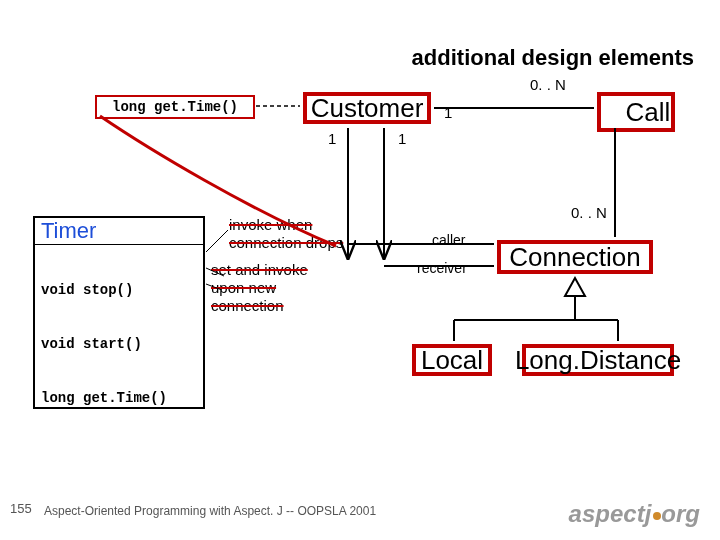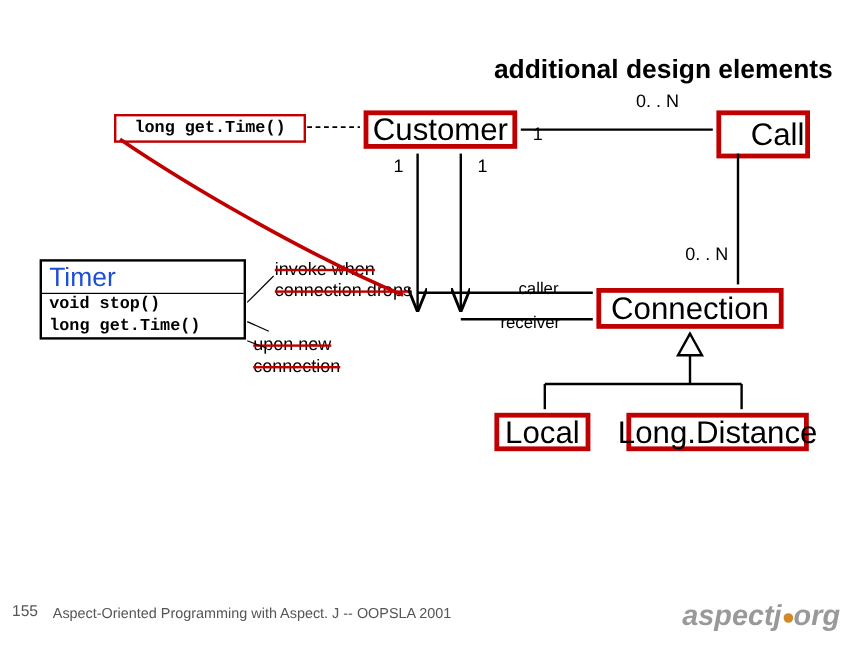--- a/index.html
+++ b/index.html
@@ -12,21 +12,21 @@
 
   .box { position: absolute; border: 4px solid #c00000; background: #fff; font-size: 26px; text-align: center; display: flex; align-items: center; justify-content: center; }
   .box-customer { left: 303px; top: 92px; width: 128px; height: 32px; }
   .box-call     { left: 597px; top: 92px; width: 78px;  height: 40px; padding-left: 24px; }
   .box-connection { left: 497px; top: 240px; width: 156px; height: 34px; }
   .box-local    { left: 412px; top: 344px; width: 80px; height: 32px; }
   .box-long     { left: 522px; top: 344px; width: 152px; height: 32px; }
 
   .timer { position: absolute; left: 33px; top: 216px; width: 172px; border: 2px solid #000; background: #fff; }
   .timer .hdr { font-size: 22px; padding: 0 6px; color: #1d4ed8; border-bottom: 1px solid #000; }
-  .timer .mth { font-family: "Courier New", monospace; font-size: 14px; font-weight: 700; padding: 1px 6px; }
+  .timer .mth { font-family: "Courier New", monospace; font-size: 14px; font-weight: 700; padding: 1px 6px; margin-top: 36px; }
 
   .gettime { position: absolute; left: 95px; top: 95px; width: 160px; border: 2px solid #c00000; background: #fff; font-family: "Courier New", monospace; font-size: 14px; font-weight: 700; text-align: center; padding: 2px 0; }
 
   .lbl { position: absolute; font-size: 15px; color: #000; }
   .lbl-small { font-size: 14px; }
   .strike { text-decoration: line-through; text-decoration-color: #c00000; text-decoration-thickness: 2px; }
 
   .pagenum { position: absolute; left: 10px; bottom: 24px; font-size: 13px; color: #555; }
   .footer  { position: absolute; left: 44px; bottom: 22px; font-size: 12px; color: #555; }
   .logo    { position: absolute; right: 20px; bottom: 12px; font-size: 24px; font-style: italic; font-weight: 700; color: #999; }
@@ -45,33 +45,35 @@
 
   <div class="box box-customer">Customer</div>
   <div class="box box-call">Call</div>
   <div class="box box-connection">Connection</div>
   <div class="box box-local">Local</div>
   <div class="box box-long">Long.Distance</div>
 
   <div class="timer">
     <div class="hdr">Timer</div>
     <div class="mth">void stop()</div>
+    <div class="mth">void start()</div>
     <div class="mth">long get.Time()</div>
   </div>
 
   <div class="lbl" style="left:530px; top:76px;">0. . N</div>
   <div class="lbl" style="left:444px; top:104px;">1</div>
   <div class="lbl" style="left:328px; top:130px;">1</div>
   <div class="lbl" style="left:398px; top:130px;">1</div>
   <div class="lbl" style="left:571px; top:204px;">0. . N</div>
   <div class="lbl lbl-small" style="left:432px; top:232px;">caller</div>
   <div class="lbl lbl-small" style="left:417px; top:260px;">receiver</div>
 
   <div class="lbl strike" style="left:229px; top:216px;">invoke when</div>
   <div class="lbl strike" style="left:229px; top:234px;">connection drops</div>
+  <div class="lbl strike" style="left:211px; top:261px;">set and invoke</div>
   <div class="lbl strike" style="left:211px; top:279px;">upon new</div>
   <div class="lbl strike" style="left:211px; top:297px;">connection</div>
 
   <div class="pagenum">155</div>
   <div class="footer">Aspect-Oriented Programming with Aspect. J -- OOPSLA 2001</div>
   <div class="logo">
     <span>aspectj</span><span class="dot"></span><span>org</span>
   </div>
 
   <svg class="overlay">

